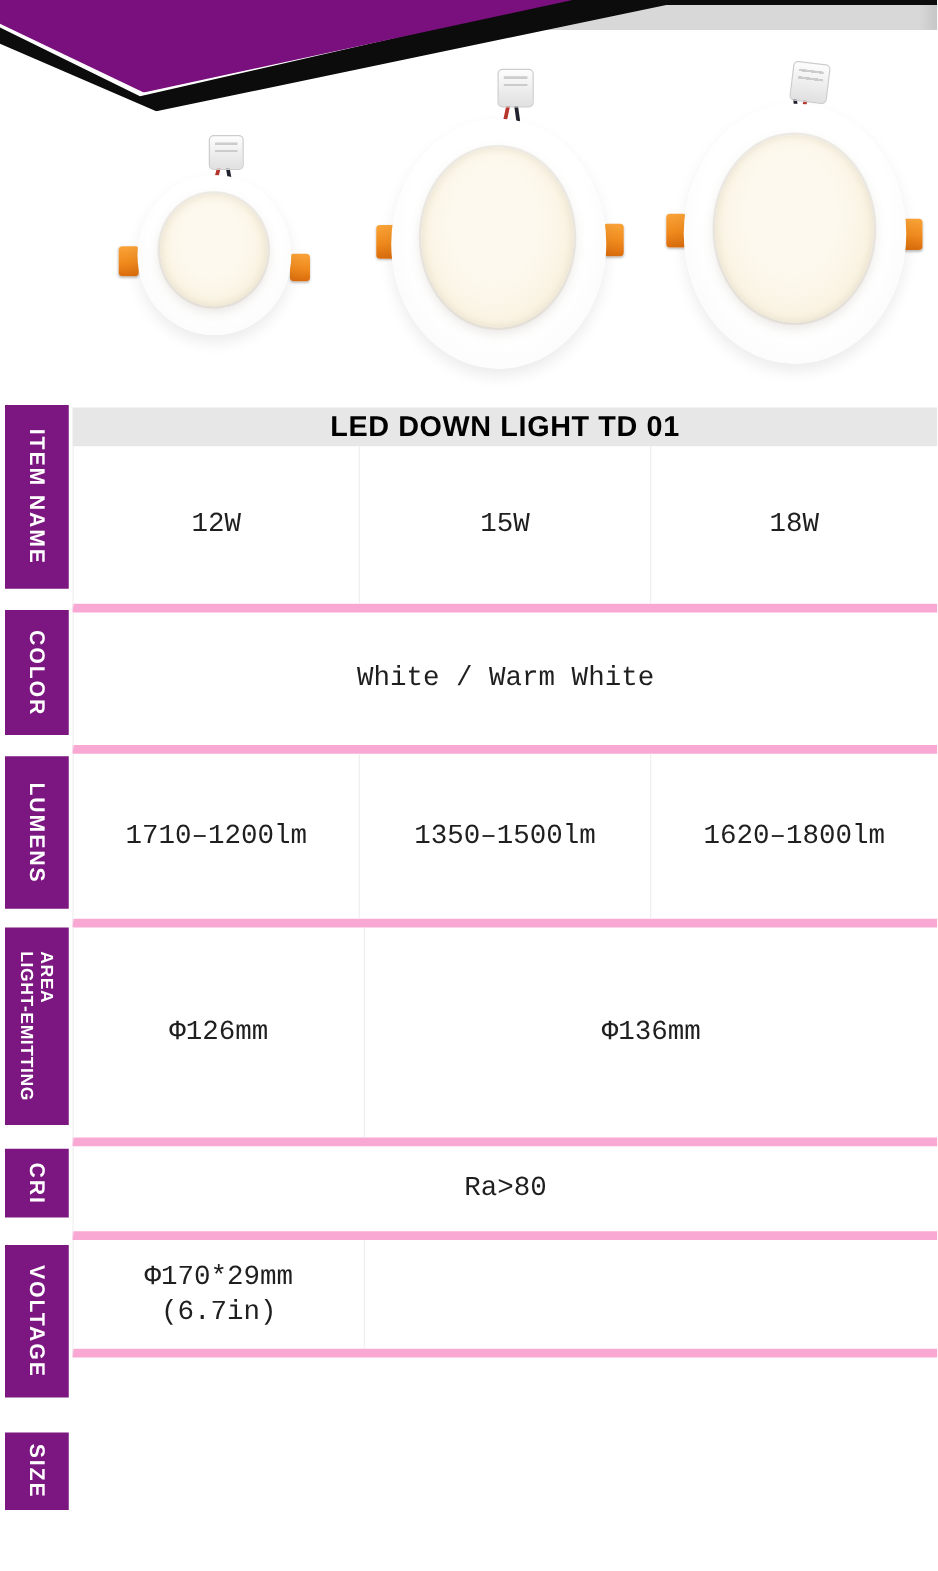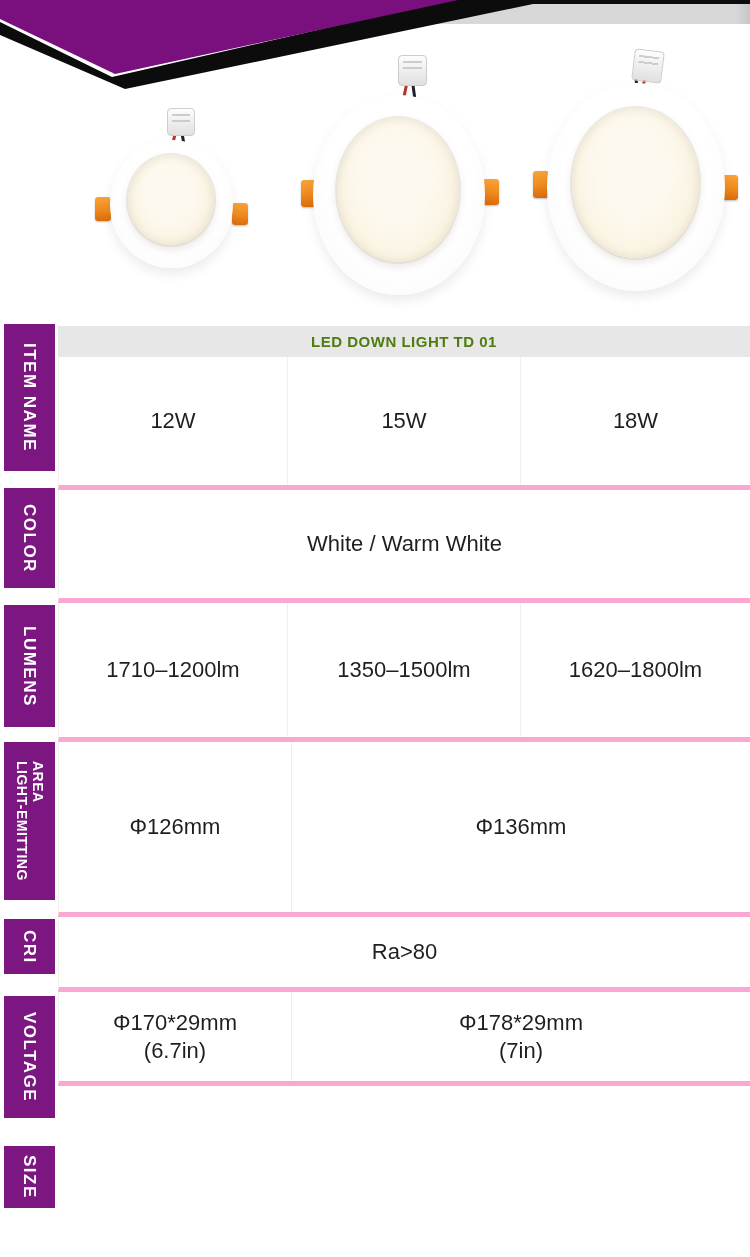--- a/index.html
+++ b/index.html
@@ -76,38 +76,38 @@
   .l3 .wire.dark { left:88px; top:-8px; height:17px; transform:rotate(-6deg); }
   .l3 .clip.cl { left:-14px; top:88px; height:27px; }
   .l3 .clip.cr { right:-13px; top:92px; height:25px; }
 
   
   .title-bar {
     position:absolute; left:58px; top:326px; width:692px; height:31px;
     background:#e7e7e7; display:flex; align-items:center; justify-content:center;
   }
   .title-bar span {
-    color:#4d7c0f; font-weight:bold; font-size:15px; letter-spacing:0.5px;
+    color:#000000; font-weight:bold; font-size:23px; letter-spacing:0.5px;
   }
 
   .vcell {
     position:absolute; left:4px; width:51px; background:#7c1680;
     display:flex; align-items:center; justify-content:center;
   }
   .vtext {
     writing-mode:vertical-lr; text-orientation:mixed;
     color:#ffffff; font-weight:bold; font-size:17px; letter-spacing:1.5px;
     line-height:1.15; white-space:pre-line; text-align:center;
   }
   .vtext.small { font-size:14px; letter-spacing:0.5px; text-align:start; }
 
   .content { position:absolute; left:58px; top:357px; width:692px; }
   .row {
     display:flex; box-sizing:border-box;
-    border-left:1px solid #f0f0f0; border-bottom:5px solid #f9a8d4;
+    border-left:1px solid #f0f0f0; border-bottom:7px solid #f9a8d4;font-family:Liberation Mono, monospace;
   }
   .cell {
     box-sizing:border-box; display:flex; align-items:center; justify-content:center;
     font-size:22px; line-height:1.25; color:#1f1f1f; text-align:center; white-space:pre-line;
   }
   .c1 { width:229px; border-right:1px solid #efefef; }
   .c2 { width:233px; border-right:1px solid #efefef;text-align:center; }
   .c3 { flex:1; }
   .cspan { width:100%; }
   .r1 { height:133px; }
@@ -204,18 +204,16 @@
     <div class="row r4">
       <div class="cell c2">Φ126mm</div>
       <div class="cell c3">Φ136mm</div>
     </div>
     <div class="row r5">
       <div class="cell cspan">Ra&gt;80</div>
     </div>
     <div class="row r7">
       <div class="cell c2">Φ170*29mm
 (6.7in)</div>
-      <div class="cell c3">Φ178*29mm
-(7in)</div>
     </div>
   </div>
 
 </div>
 
 </body></html>

